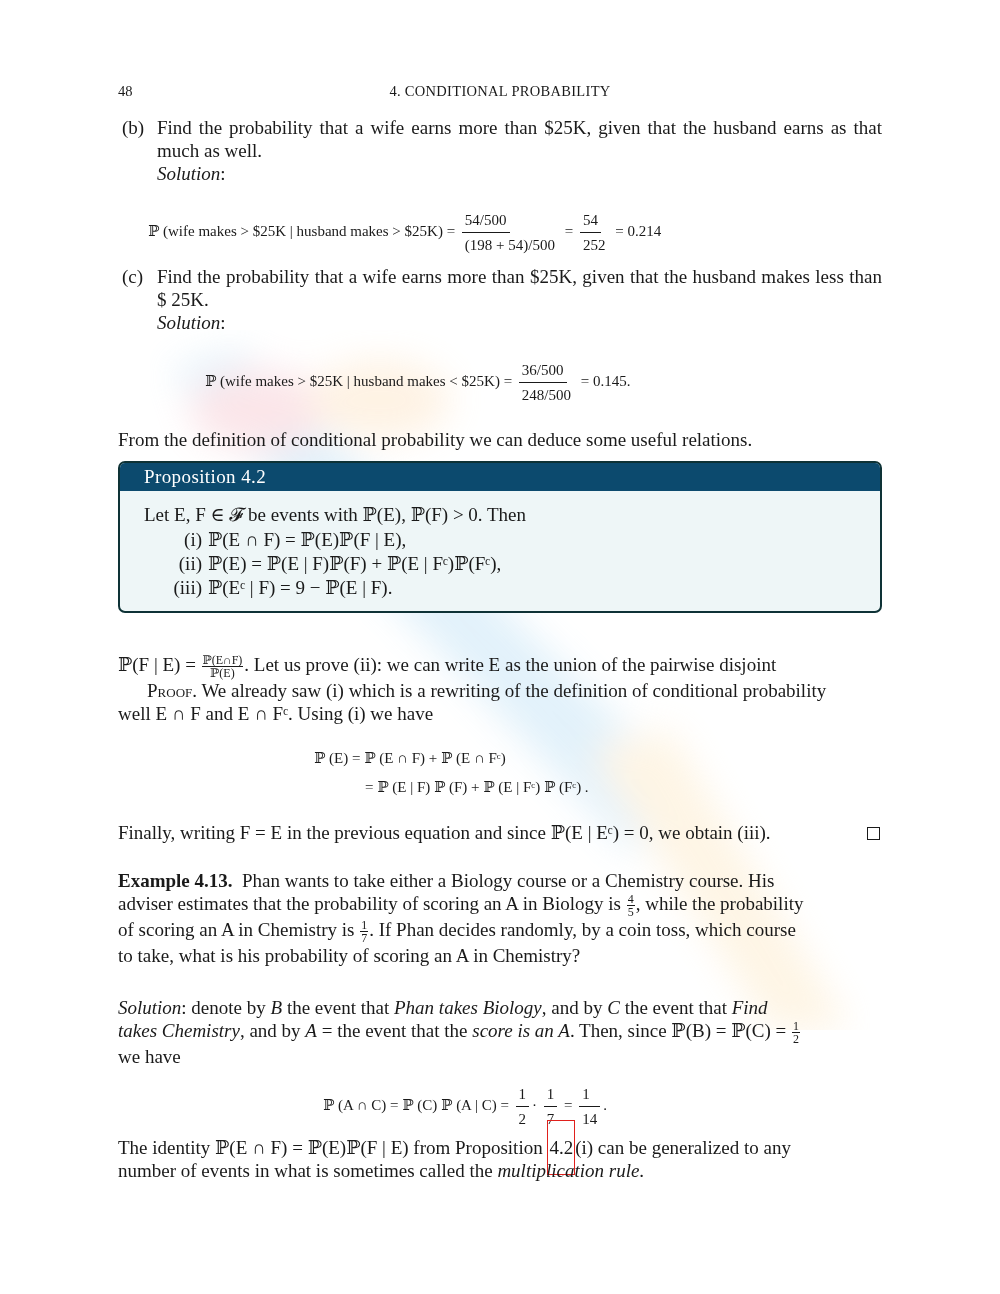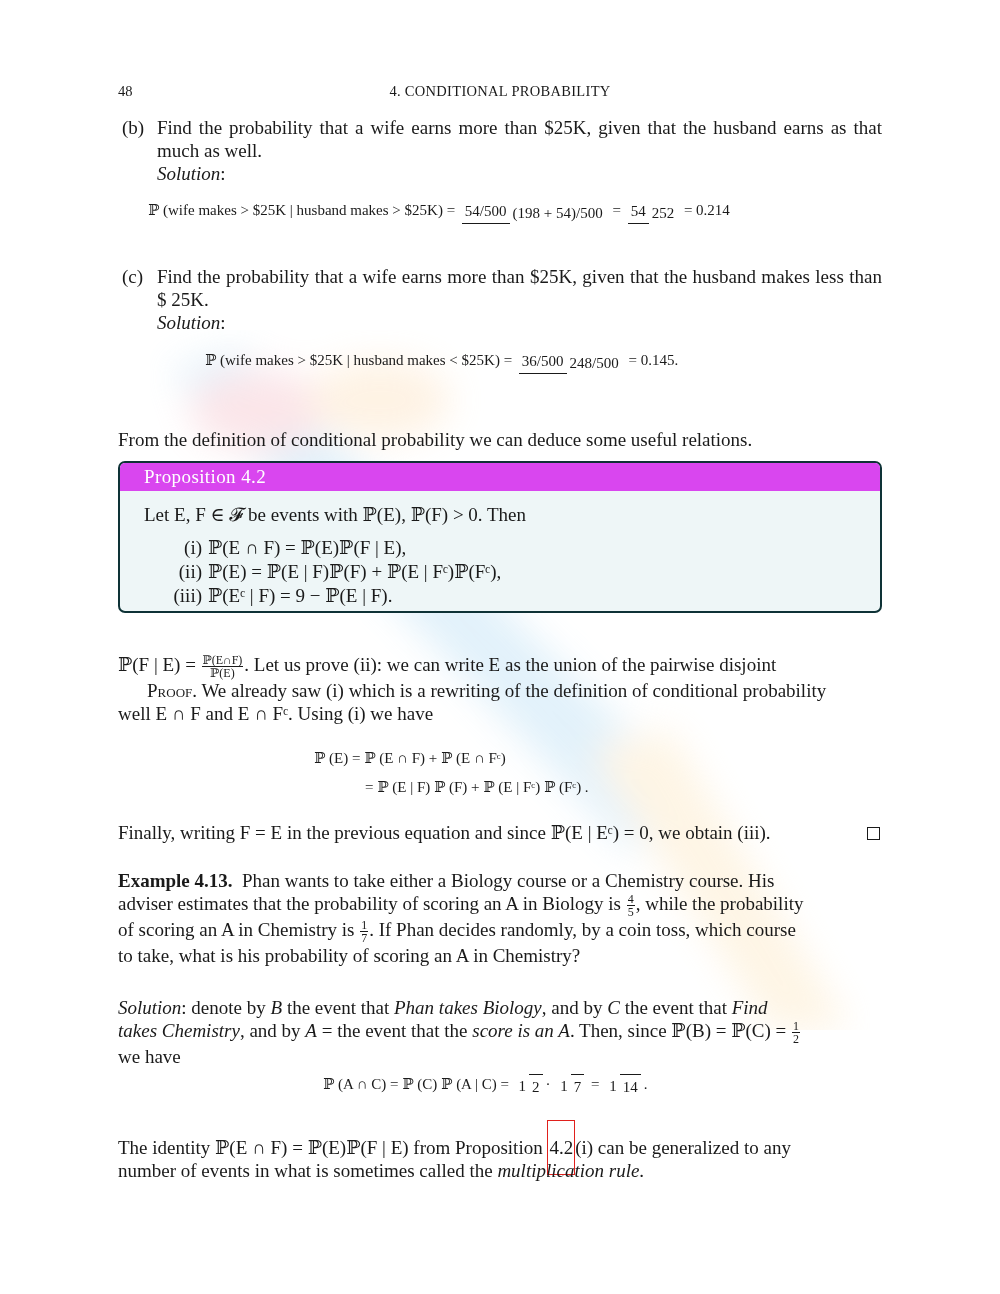--- a/index.html
+++ b/index.html
@@ -11,28 +11,28 @@
   .runhead { position: absolute; top: 80px; left: 0; width: 764px; font-size: 14.5px; }
   .runhead .pnum { position: absolute; left: 0; }
   .runhead .ctitle { position: absolute; left: 0; width: 764px; text-align: center; letter-spacing: 0.3px; }
   .abs { position: absolute; left: 0; width: 764px; }
   .just { text-align: justify; text-align-last: left; }
   .item { position: absolute; left: 0; width: 764px; }
   .item .lbl { position: absolute; left: 4px; }
   .item .body { margin-left: 39px; text-align: justify; }
   i, .it { font-style: italic; }
   .eq { position: absolute; white-space: nowrap; font-size: 15px; }
-  .frac { display: inline-flex; align-items: flex-end; vertical-align: middle; margin: 4px 3px; }
+  .frac { display: inline-flex; flex-direction: column; align-items: flex-start; vertical-align: middle; margin: 13px 3px; }
   .frac .num { padding: 0 3px 1px; border-bottom: 1px solid #1a1a1a; line-height: 22px; }
   .frac .den { padding: 1px 3px 0; line-height: 22px; }
   .sfrac { display: inline-flex; flex-direction: column; align-items: center; vertical-align: middle; font-size: 12px; line-height: 12px; margin: 0 1px; }
   .sfrac .num { border-bottom: 1px solid #1a1a1a; padding: 0 1px; }
   .prop { position: absolute; left: 0; top: 461px; width: 760px; height: 148px; border: 2px solid #0e3236;
           border-radius: 7px; background: #eef6f7; overflow: hidden; }
-  .prop .hdr { background: #d946ef; color: #ffffff; height: 28px; line-height: 28px; padding-left: 24px;
+  .prop .hdr { background: #0c4a6e; color: #ffffff; height: 28px; line-height: 28px; padding-left: 24px;
                font-size: 19px; letter-spacing: 0.4px; }
   .prop .pbody { position: relative; padding: 12px 0 0 24px; line-height: 23px; }
   .prop .row { position: relative; height: 24px; }
   .prop .row .rl { position: absolute; width: 58px; text-align: right; left: 0; }
   .prop .row .rt { position: absolute; left: 64px; white-space: nowrap; }
   .sc { font-variant: small-caps; }
   .qed { display: inline-block; width: 11px; height: 11px; border: 1px solid #1a1a1a; vertical-align: -1px; }
   .ref { border: 1.5px solid #e0201c; padding: 16px 1px; }
 </style>
 </head>
@@ -94,21 +94,21 @@
         <span class="den">248/500</span>
       </span>
     <span>= 0.145.</span>
   </div>
 
   <div class="abs" style="top:428px">From the definition of conditional probability we can deduce some useful relations.</div>
 
   <div class="prop">
     <div class="hdr">Proposition 4.2</div>
     <div class="pbody">
-      <div style="margin-bottom:10px">Let E, F ∈ 𝓕 be events with ℙ(E), ℙ(F) &gt; 0. Then</div>
+      <div style="margin-bottom:2px">Let E, F ∈ 𝓕 be events with ℙ(E), ℙ(F) &gt; 0. Then</div>
       <div class="row">
         <span class="rl">(i)</span>
         <span class="rt">ℙ(E ∩ F) = ℙ(E)ℙ(F | E),</span>
       </div>
       <div class="row">
         <span class="rl">(ii)</span>
         <span class="rt">ℙ(E) = ℙ(E | F)ℙ(F) + ℙ(E | Fᶜ)ℙ(Fᶜ),</span>
       </div>
       <div class="row">
         <span class="rl">(iii)</span>

